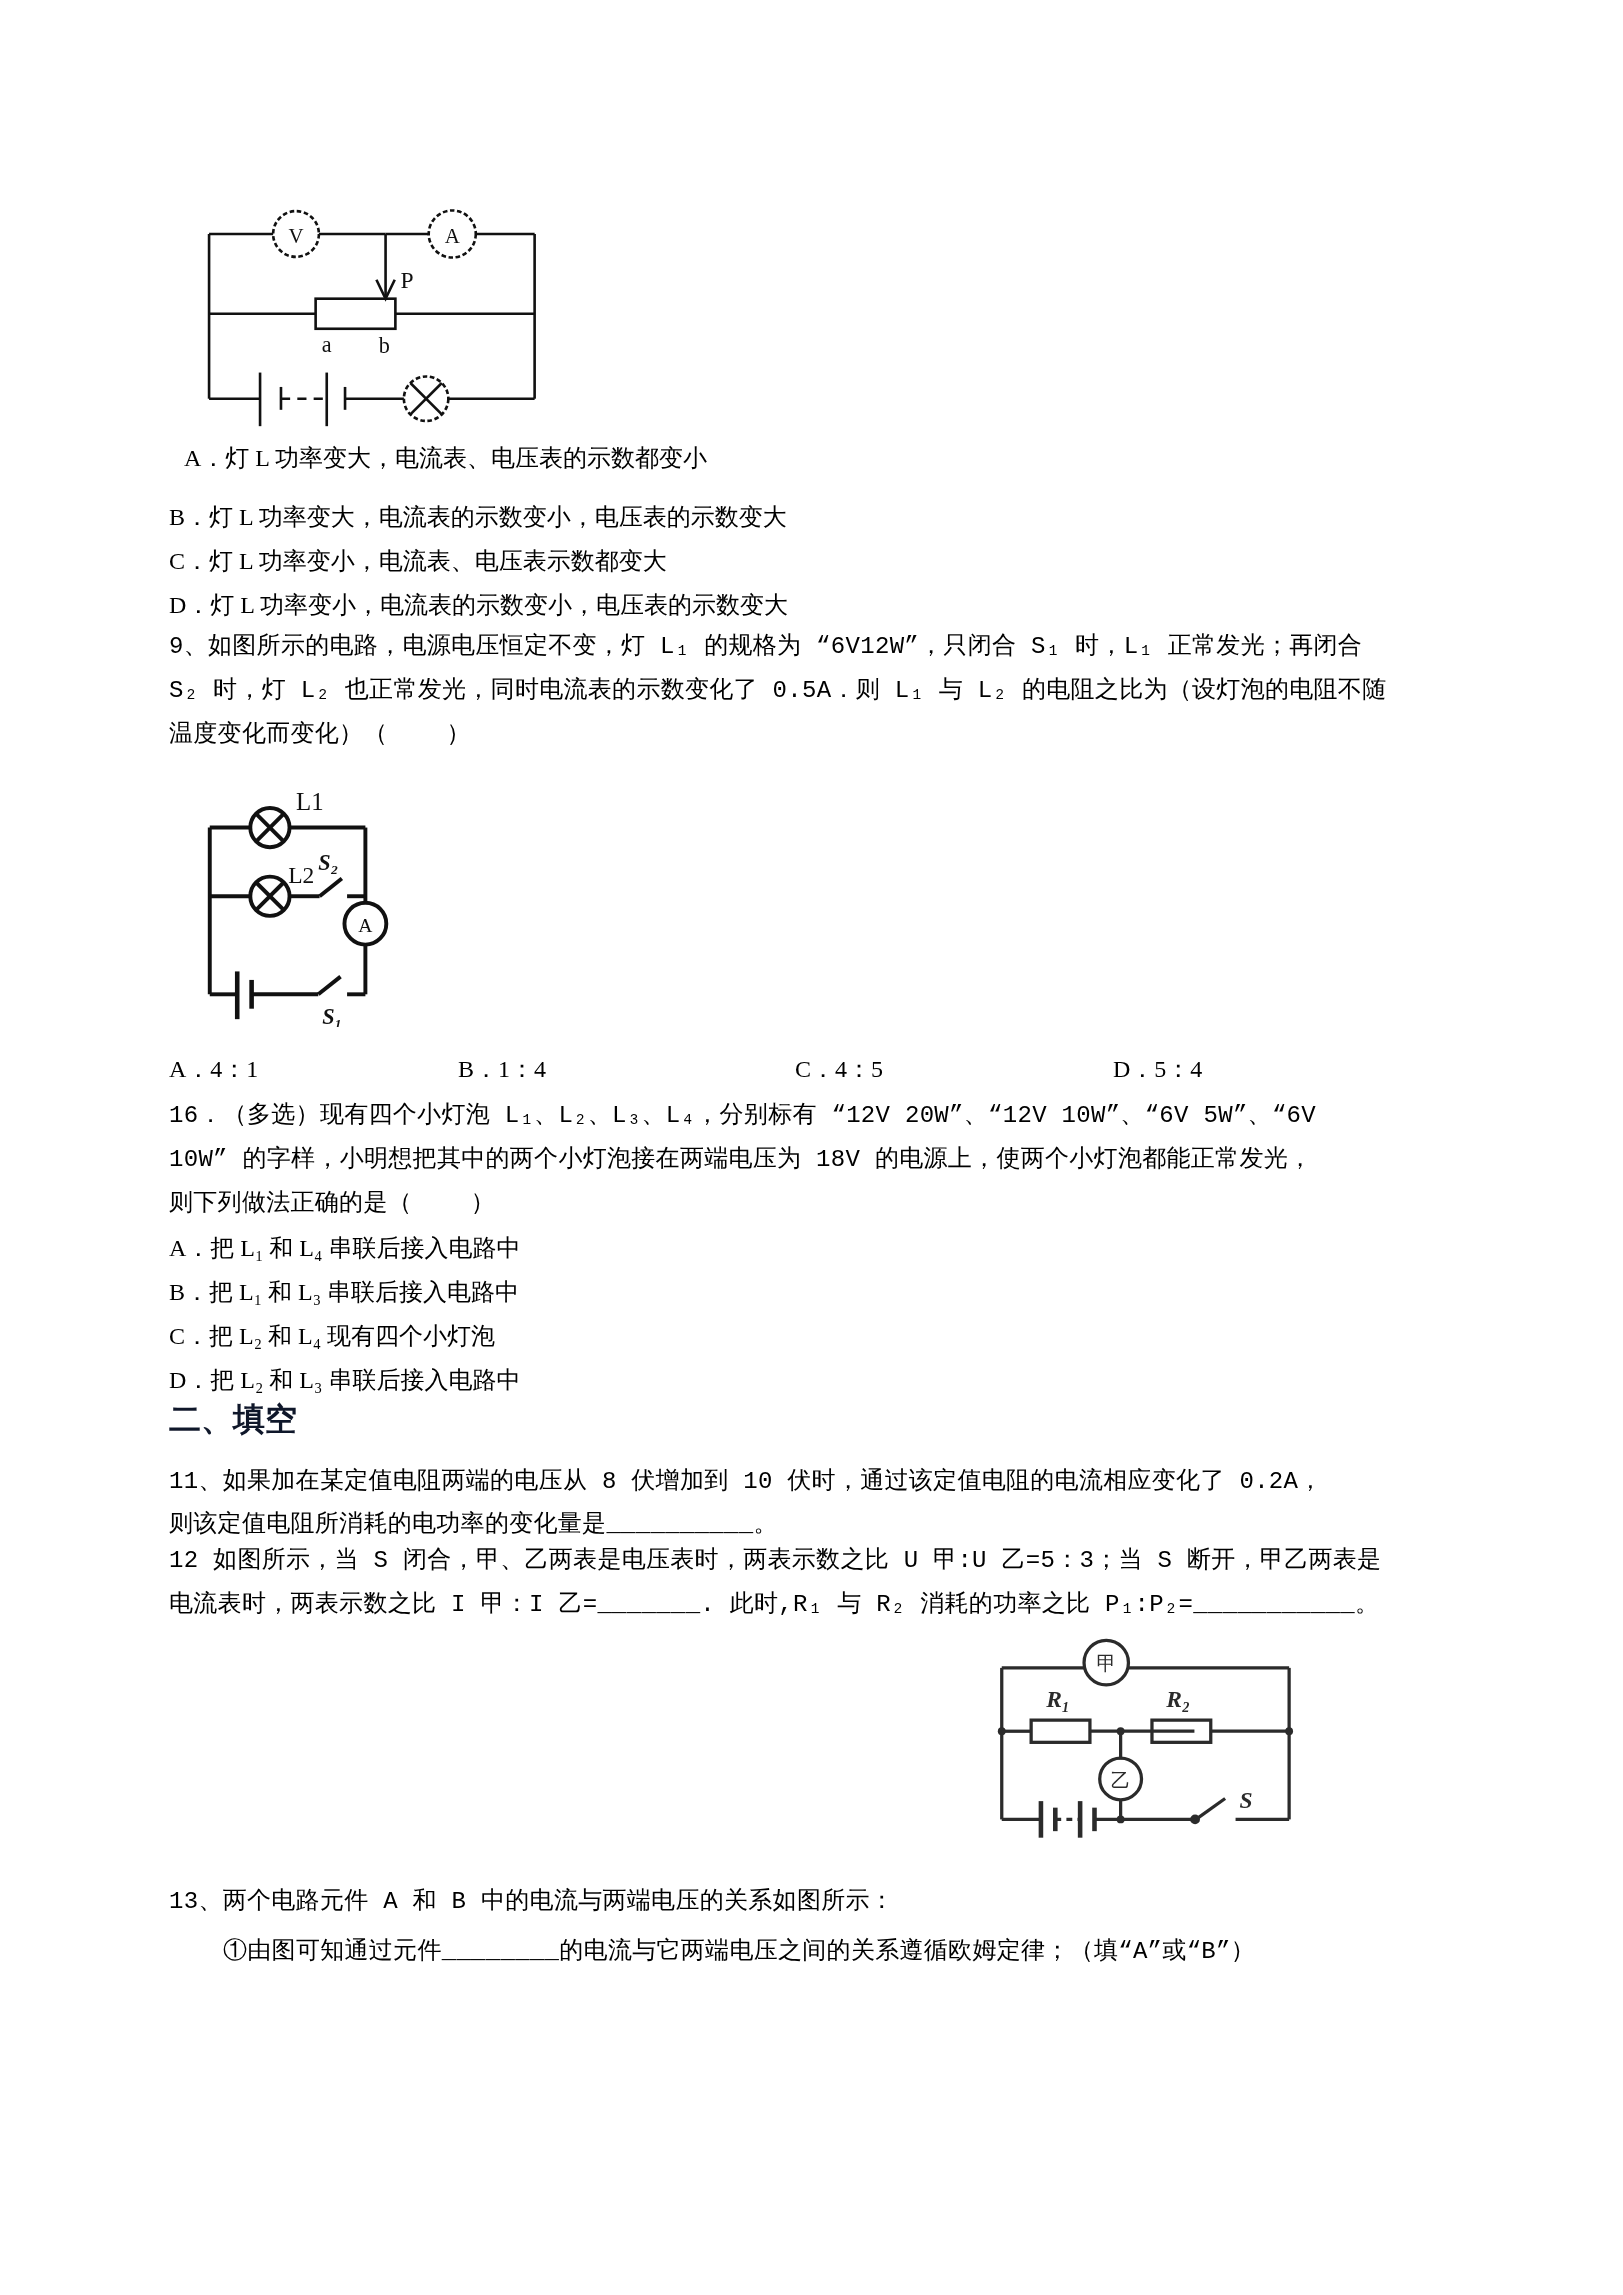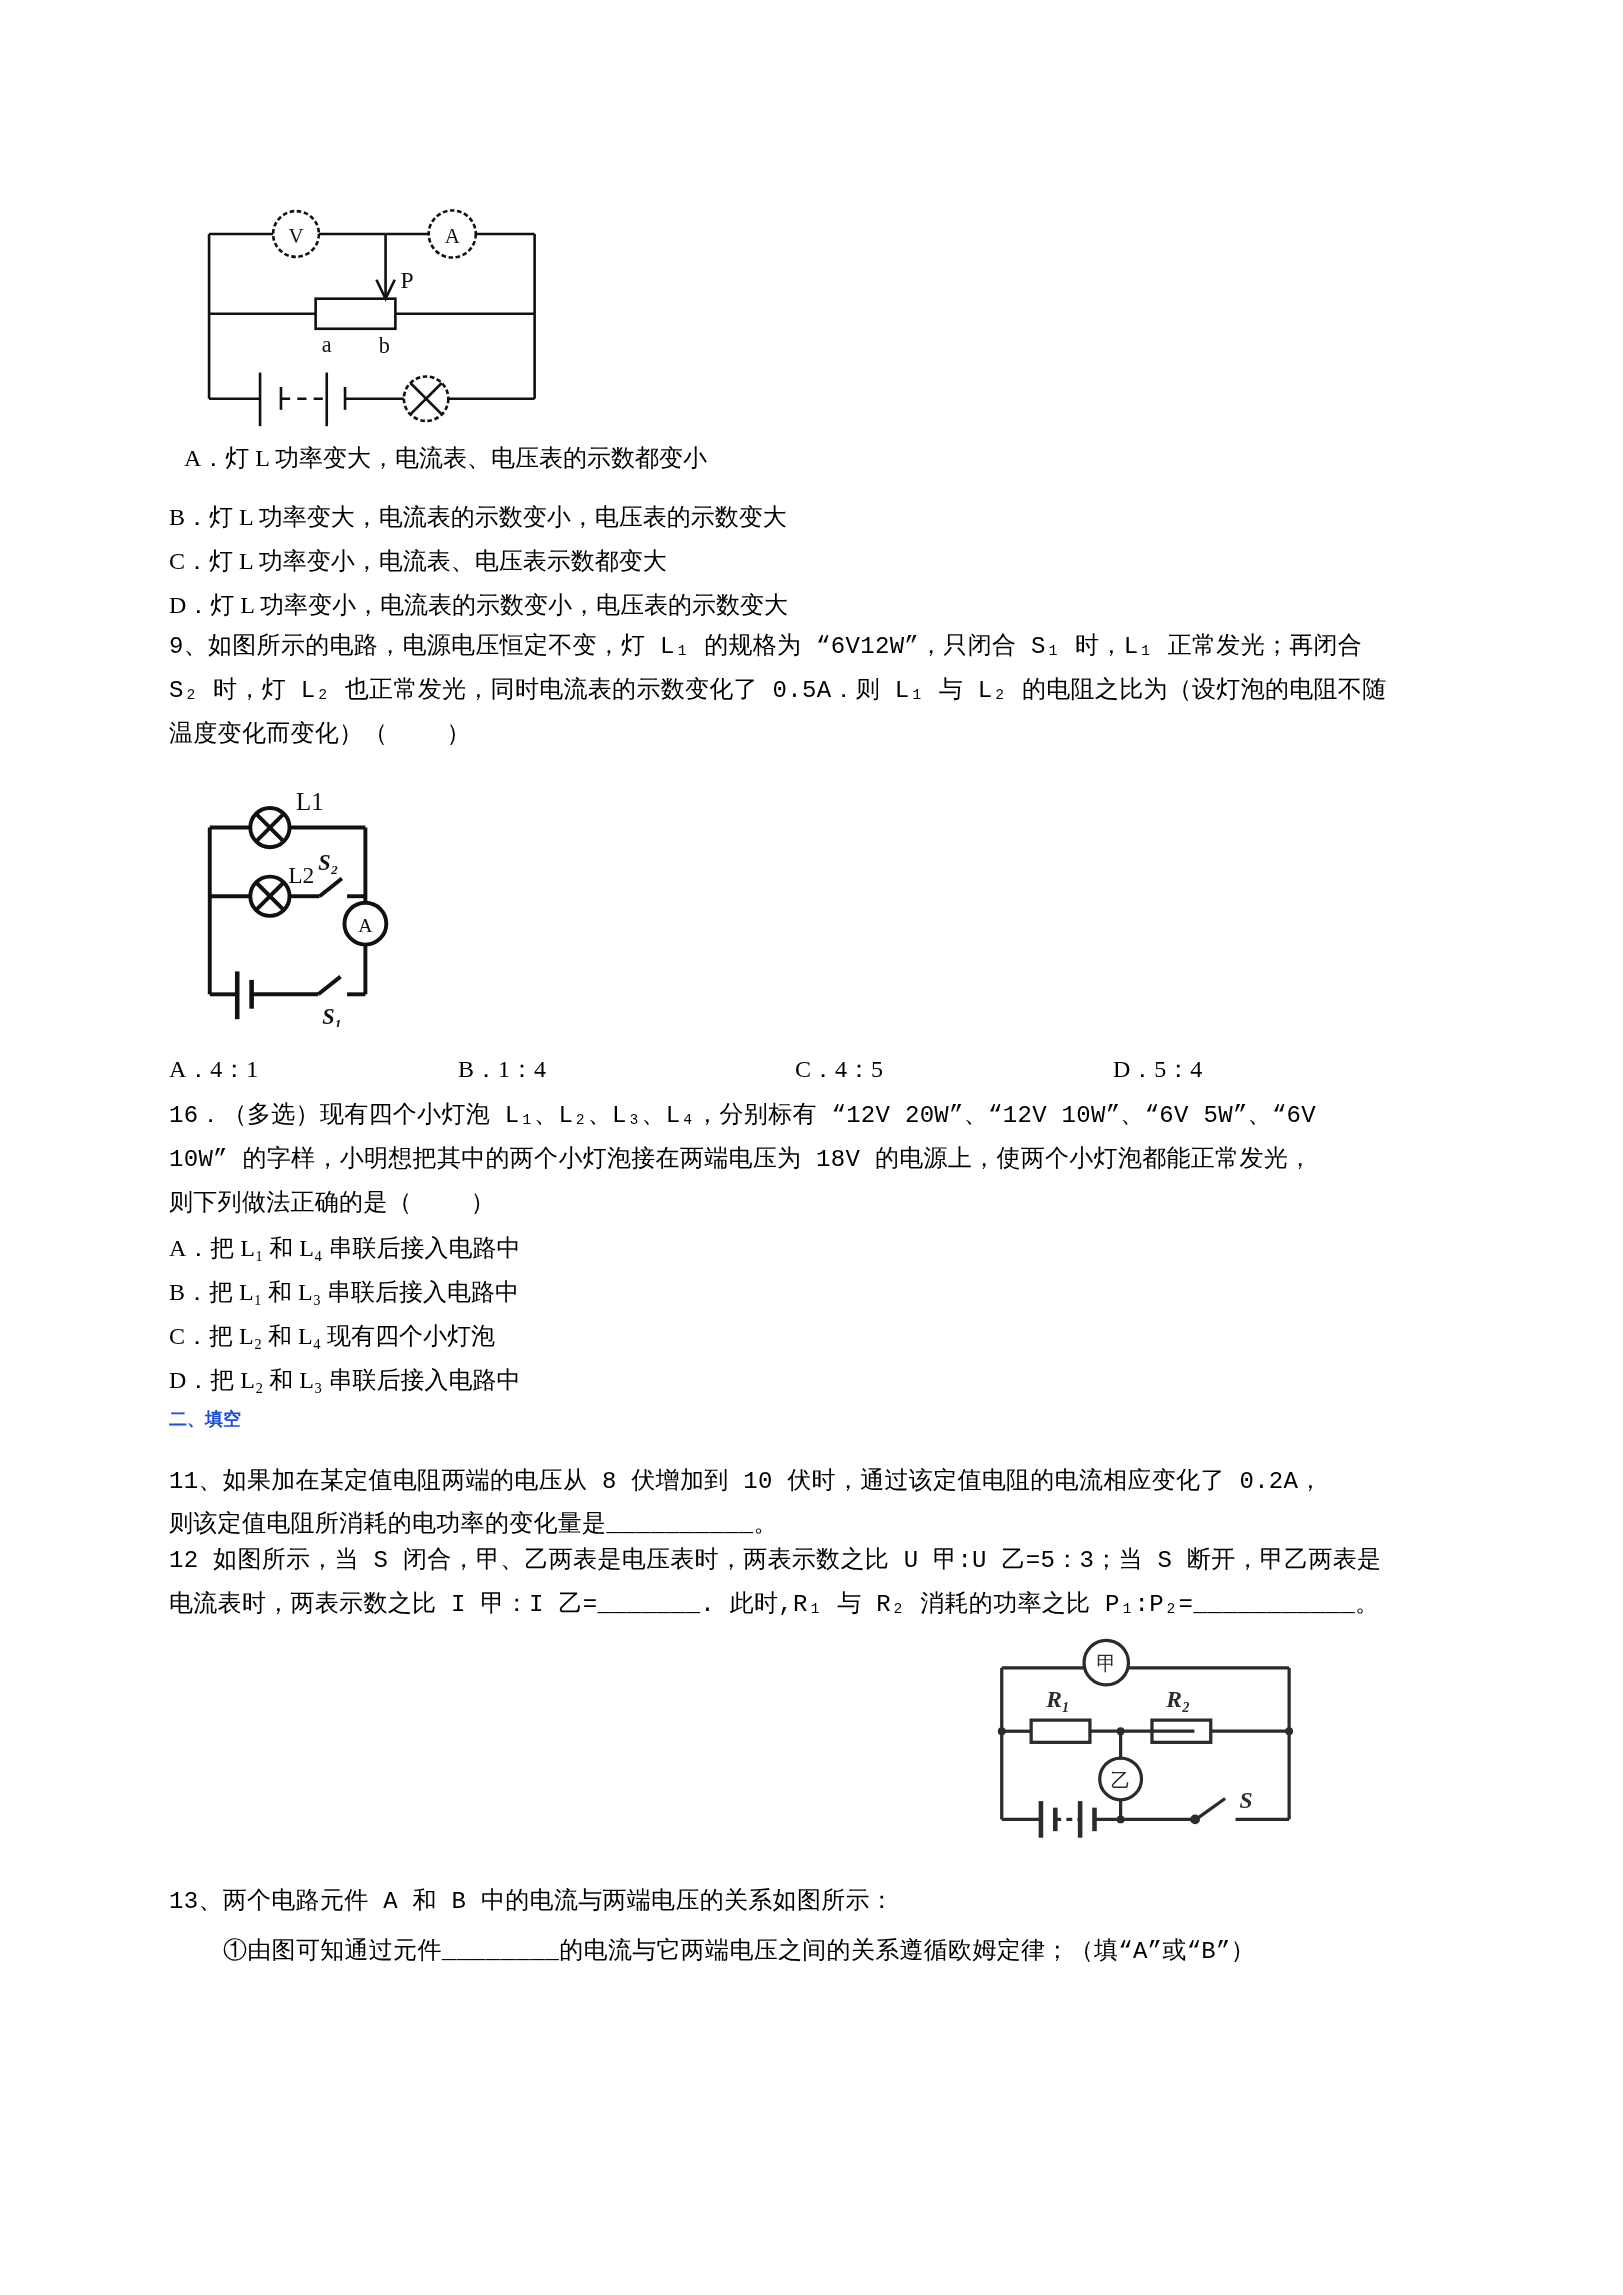--- a/index.html
+++ b/index.html
@@ -33,23 +33,23 @@
     font-family: Liberation Mono, monospace;
   }
   .opt {
     position: absolute;
     font-size: 24px;
     line-height: 44px;
     white-space: pre;
   }
   .sec-head {
     position: absolute;
-    font-size: 18px;
+    font-size: 32px;
     font-weight: bold;
-    color: #1d4ed8;
+    color: #0f172a;
     line-height: 37px;
     white-space: pre;
     font-family: "Liberation Serif", "DejaVu Serif", serif;
   }
 
   
   .fig {
     position: absolute;
   }
   .fig svg { display: block; }

